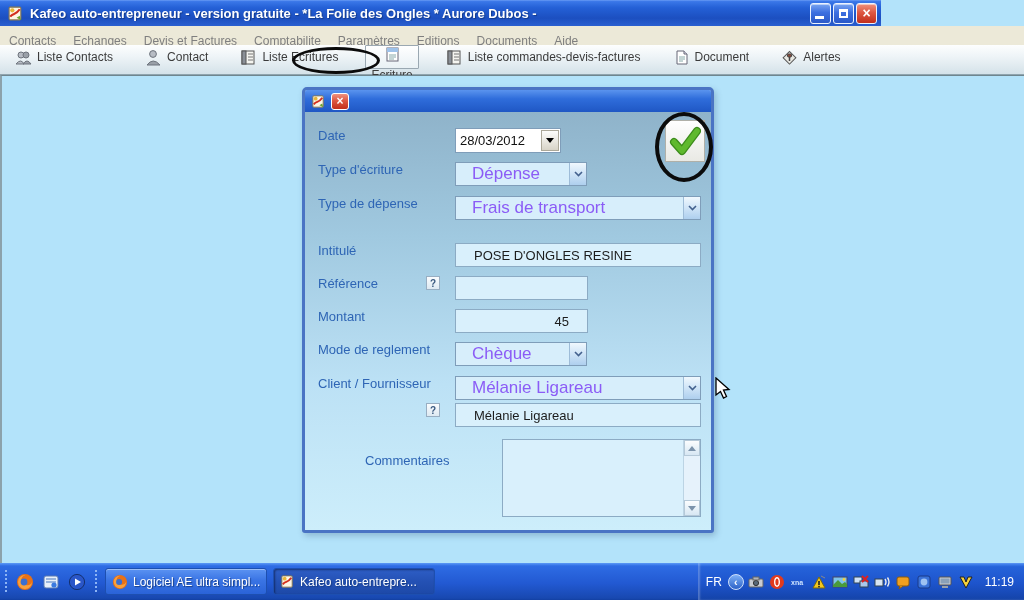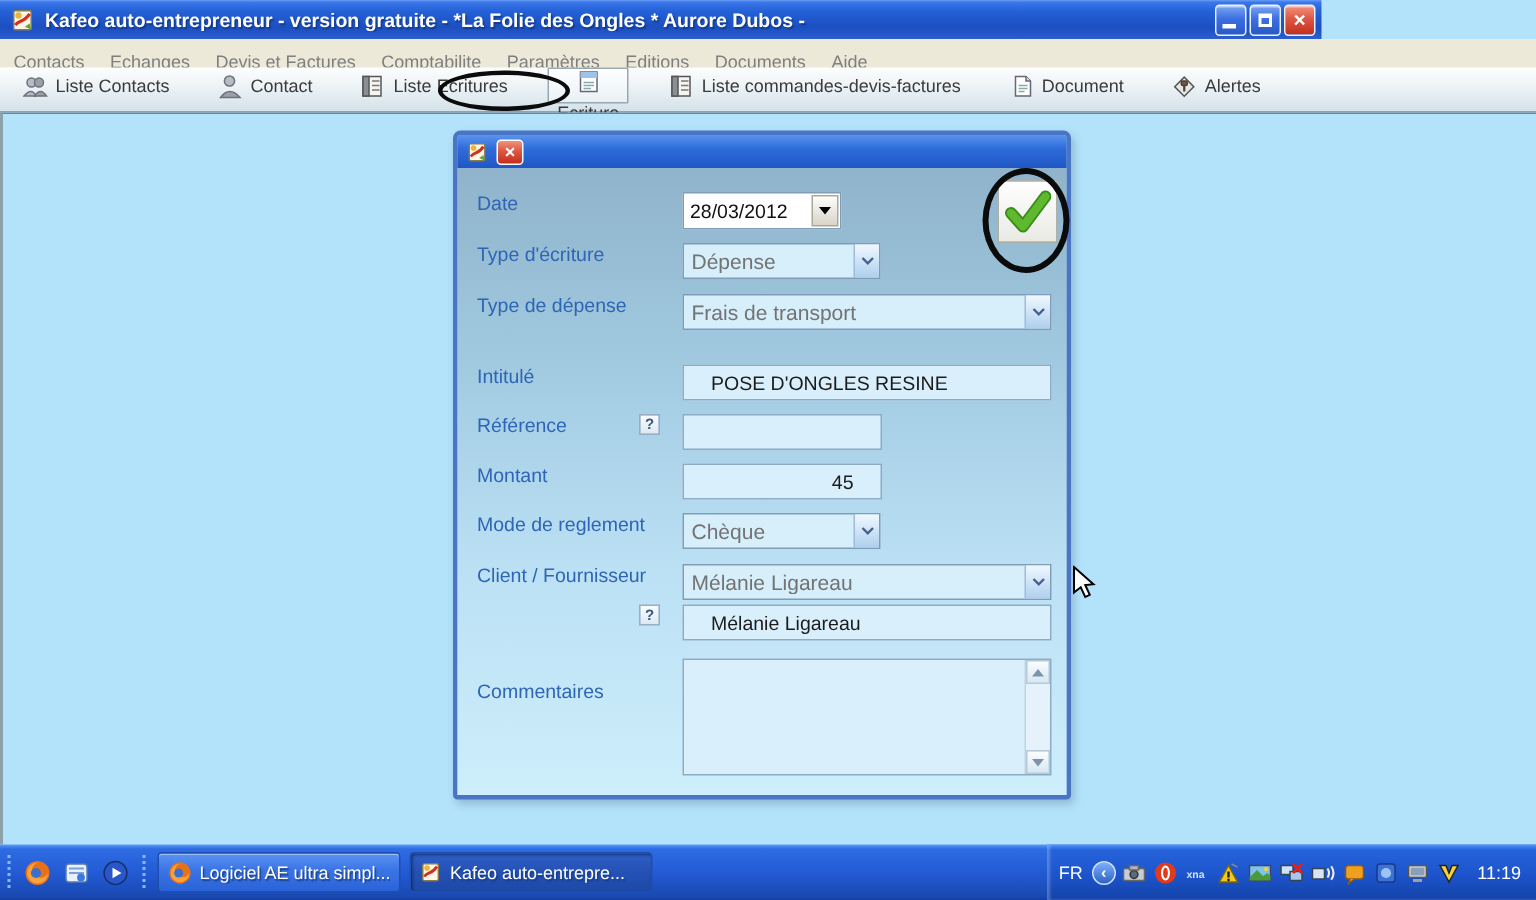--- a/index.html
+++ b/index.html
@@ -53,21 +53,21 @@
   .lbl { width:137px; flex:none; font-size:13px; color:#2e65b5; }
   .lbl.short { width:108px; }
   .helpbox { width:29px; flex:none; display:flex; justify-content:flex-start; }
   .help { width:14px; height:14px; border:1px solid #98aec2; background:linear-gradient(180deg,#fafcfe,#dde9f2); color:#3a5a80;
     font-size:10px; font-weight:bold; display:flex; align-items:center; justify-content:center; cursor:default; }
 
   .txt { height:24px; border:1px solid #8cabc4; background:#d9f0fc; font-family:"Liberation Sans",sans-serif; font-size:13px; color:#1c1c1c; padding:0 18px; }
   .txt.right { text-align:right; }
 
   .combo { height:24px; border:1px solid #7f9db9; background:#d7eefb; display:flex; align-items:center; cursor:default; }
-  .combo .cval { flex:1; font-size:14px; color:#737373; padding:0 5px; white-space:nowrap; overflow:hidden; }
+  .combo .cval { flex:1; font-size:17px; color:#8b5cf6; padding:0 16px; white-space:nowrap; overflow:hidden; }
   .combo .cbtn { width:17px; height:100%; flex:none; border-left:1px solid #9ebcd8;
     background:linear-gradient(180deg,#f0f8fe 0%,#cfe4f7 50%,#aecfee 100%); display:flex; align-items:center; justify-content:center; }
 
   .datecombo { height:25px; border:1px solid #7f9db9; background:#fff; display:flex; align-items:center; }
   .datecombo .cval { flex:1; font-size:13px; color:#111; padding:0 4px; }
   .datecombo .dbtn { width:18px; height:21px; margin-right:1px; flex:none; border:1px solid #aca899;
     background:linear-gradient(180deg,#fdfdfb,#d8d4c8); display:flex; align-items:center; justify-content:center; }
   .tri-down { width:0; height:0; border-left:4px solid transparent; border-right:4px solid transparent; border-top:5px solid #000; }
 
   .tarea { position:absolute; border:1px solid #8cabc4; background:#d9f0fc; }
@@ -318,21 +318,21 @@
       </div>
 
       <div class="row" style="top:291px;">
         <span class="lbl short"></span>
         <span class="helpbox">
             <span class="help">?</span>
           </span>
         <input class="txt" style="width: 247px;" value="Mélanie Ligareau">
       </div>
 
-      <div class="row" style="top:327px; height:88px; align-items:flex-start;">
+      <div class="row" style="top:327px; height:88px; align-items:flex-start;margin-left:47px;">
         <span class="lbl" style="padding-top:14px;">Commentaires</span>
         <div class="tarea" style="position:relative; width:247px; height:78px;">
           <div class="sbar">
             <div class="sarrow up">
                 <i class="tri-s-up"></i>
               </div>
             <div class="sarrow down">
                 <i class="tri-s-down"></i>
               </div>
           </div>

